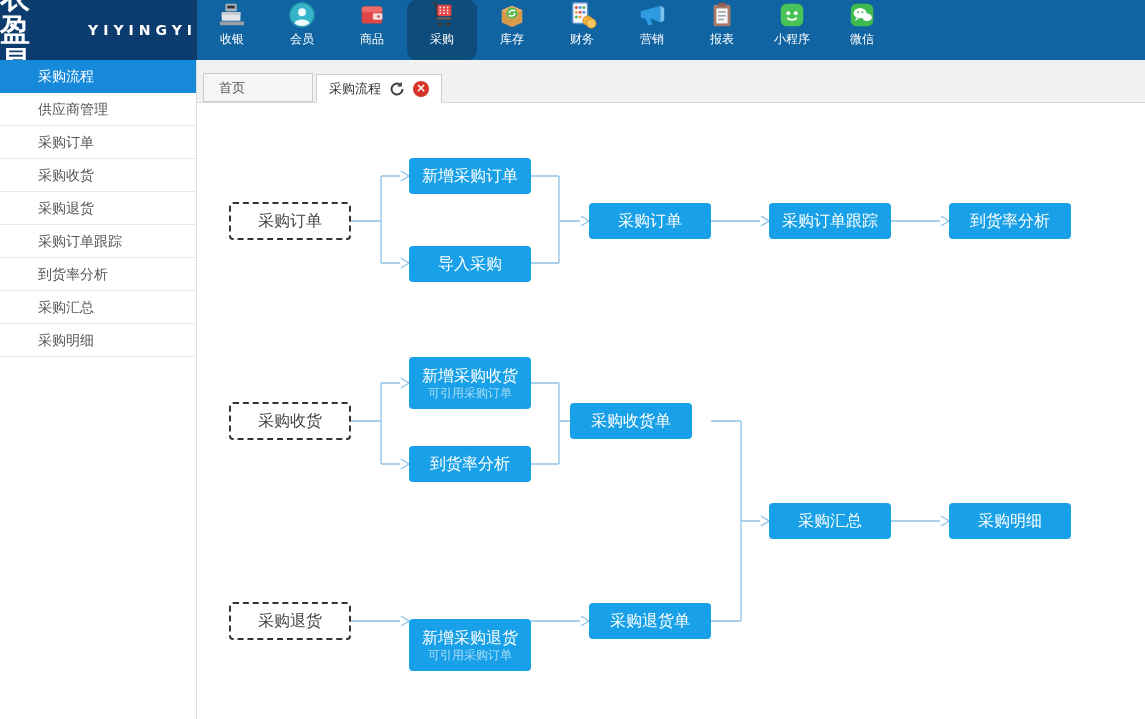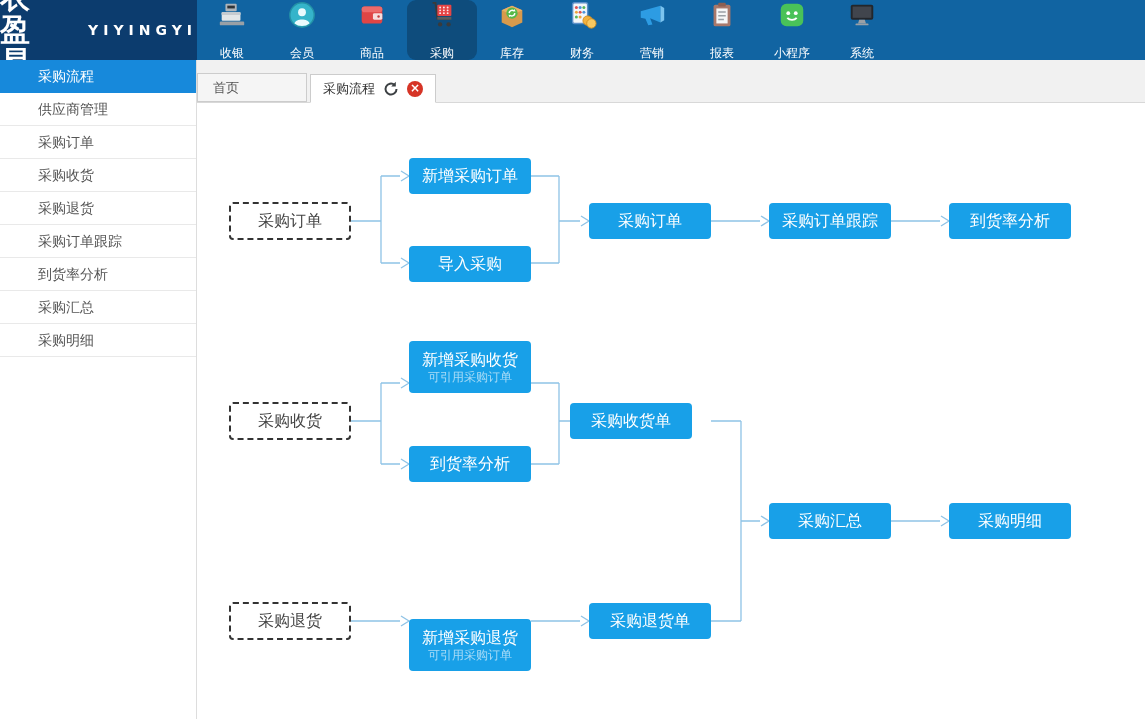--- a/index.html
+++ b/index.html
@@ -8,36 +8,36 @@
 
   
   .header { position:absolute; left:0; top:0; width:1145px; height:60px;
     background:#1164a2; display:flex; }
   .logo { width:197px; height:60px; background:#0c3c6e; color:#fff;
     display:flex; align-items:center; justify-content:center;gap:48px; }
   .logo-cn { font-size:30px; font-weight:bold; letter-spacing:4px; line-height:32px; }
   .logo-en { font-size:14px; font-weight:bold; letter-spacing:5px; line-height:16px; }
   .nav { display:flex; height:60px; }
   .nav-item { width:70px; height:60px; display:flex; flex-direction:column;
-    align-items:center; justify-content:space-between; color:#fff; cursor:pointer; }
+    align-items:center; justify-content:flex-start; color:#fff; cursor:pointer; }
   .nav-item.active { background:#0e4c7c;border-radius:9px; }
   .nav-item .ico { width:30px; height:30px; margin-bottom:2px; }
   .nav-label { font-size:12px; line-height:14px; }
 
   
   .sidebar { position:absolute; left:0; top:60px; width:197px; height:659px;
     background:#fff; border-right:1px solid #ddd; }
   .side-item { height:33px; line-height:32px; padding-left:38px; font-size:14px;
     color:#555; border-bottom:1px solid #e9e9e9; cursor:pointer; }
   .side-item.active { background:#1789db; color:#fff; border-bottom-color:#1789db; }
 
   
   .tabstrip { position:absolute; left:197px; top:60px; width:948px; height:43px;
     background:#f1f1f1; border-bottom:1px solid #d8d8d8;
-    display:flex; align-items:flex-end; padding-left:0; }
+    display:flex; align-items:flex-end; padding-left:6px; }
   .tab { height:29px; line-height:28px; font-size:13px; color:#555;
     background:#f5f5f5; border:1px solid #ccc; margin-right:3px;
     padding:0 15px; cursor:pointer; display:flex; align-items:center; }
   .tab.home { width:110px; }
   .tab.active { background:#fff; color:#333; border-bottom:1px solid #fff;
     margin-bottom:-1px; z-index:2; padding:0 12px; }
   .tab .gap { width:8px; }
   .refresh-btn { width:16px; height:16px; cursor:pointer; display:inline-block; }
   .close-btn { width:16px; height:16px; border-radius:50%; background:#d63426;
     color:#fff; font-size:12px; line-height:15px; text-align:center;
@@ -175,30 +175,32 @@
     <div class="nav-item">
       <svg class="ico" viewBox="0 0 32 32">
         <rect x="4" y="4" width="24" height="24" rx="6" fill="#49c258"></rect>
         <circle cx="12" cy="14" r="2" fill="#fff"></circle>
         <circle cx="20" cy="14" r="2" fill="#fff"></circle>
         <path d="M11 19c2.5 3 7.5 3 10 0" stroke="#fff" stroke-width="2" fill="none"></path>
       </svg>
       <span class="nav-label">小程序</span>
     </div>
 
-
-    <div class="nav-item">
-      <svg class="ico" viewBox="0 0 32 32">
-        <rect x="4" y="5" width="24" height="16" rx="2" fill="#23262b"></rect>
-        <rect x="6" y="7" width="20" height="12" fill="#41454d"></rect>
-        <path d="M13 21h6l1.2 4h-8.4z" fill="#9aa0a6"></path>
-        <rect x="9" y="25" width="14" height="2" rx="1" fill="#9aa0a6"></rect>
-      </svg>
-      <span class="nav-label">系统</span>
-    </div>
+    <div class="nav-item">
+      <svg class="ico" viewBox="0 0 32 32">
+        <rect x="4" y="4" width="24" height="24" rx="6" fill="#3eba4f"></rect>
+        <ellipse cx="14" cy="14" rx="7" ry="5.5" fill="#fff"></ellipse>
+        <path d="M10 19l-1.5 3 4-1.8z" fill="#fff"></path>
+        <ellipse cx="21.5" cy="18.5" rx="5" ry="4" fill="#fff"></ellipse>
+        <circle cx="12" cy="13" r="1" fill="#3eba4f"></circle>
+        <circle cx="16.5" cy="13" r="1" fill="#3eba4f"></circle>
+      </svg>
+      <span class="nav-label">微信</span>
+    </div>
+
 
   </div>
 </div>
 
 <div class="sidebar">
   <div class="side-item active">采购流程</div>
   <div class="side-item">供应商管理</div>
   <div class="side-item">采购订单</div>
   <div class="side-item">采购收货</div>
   <div class="side-item">采购退货</div>
@@ -273,21 +275,21 @@
   <div class="node blue" style="left:571px;top:100px">
     <span class="main">采购订单跟踪</span>
   </div>
   <div class="node blue" style="left:751px;top:100px">
     <span class="main">到货率分析</span>
   </div>
 
   <div class="node src" style="left:31px;top:299px">
     <span class="main">采购收货</span>
   </div>
-  <div class="node blue tall" style="left:211px;top:238px">
+  <div class="node blue tall" style="left:211px;top:254px">
     <span class="main">新增采购收货</span>
     <span class="note">可引用采购订单</span>
   </div>
   <div class="node blue" style="left:211px;top:343px">
     <span class="main">到货率分析</span>
   </div>
   <div class="node blue" style="left:372px;top:300px">
     <span class="main">采购收货单</span>
   </div>
 

